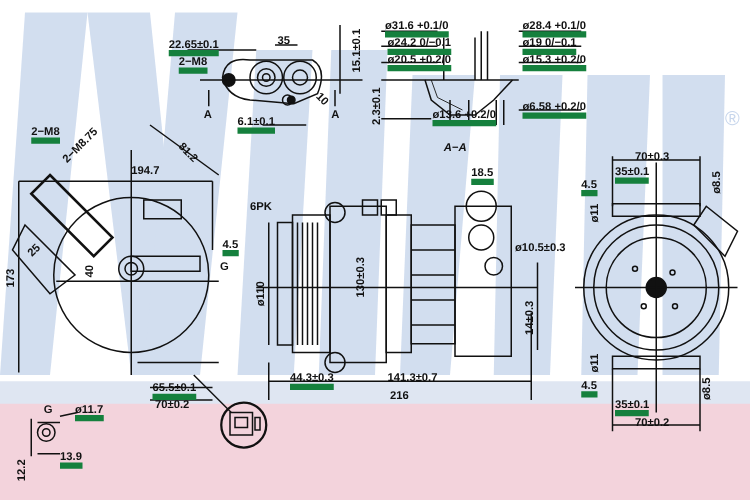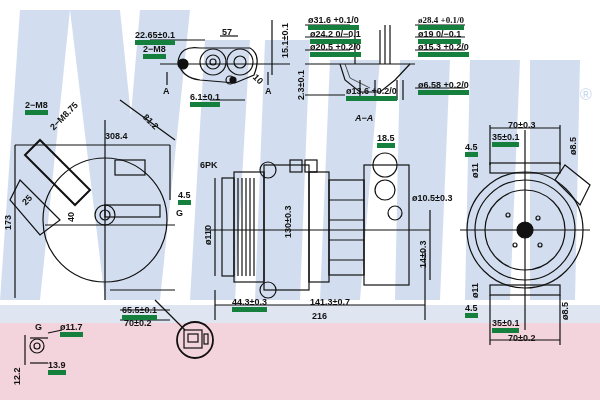--- a/index.html
+++ b/index.html
@@ -160,42 +160,42 @@
         <line x1="560" y1="125" x2="560" y2="165"></line>
 <line x1="490" y1="128" x2="560" y2="128"></line>
 <line x1="490" y1="340" x2="560" y2="340"></line>
 <line x1="490" y1="295" x2="490" y2="345"></line>
         <line x1="560" y1="295" x2="560" y2="345"></line>
 </g>
 </g>
 </svg>
 
 <div class="lbl u" style="left:135px;top:30px;">22.65±0.1</div>
-<div class="lbl" style="left:222px;top:27px;">57</div>
+<div class="lbl" style="left:222px;top:27px;">35</div>
 <div class="lbl u" style="left:143px;top:44px;">2−M8</div>
 <div class="lbl v" style="left:280px;top:58px;">15.1±0.1</div>
 <div class="lbl d2" style="left:258px;top:72px;">10</div>
 <div class="lbl u" style="left:190px;top:92px;text-align:center;">6.1±0.1</div>
 <div class="lbl" style="left:163px;top:86px;">A</div>
 <div class="lbl" style="left:265px;top:86px;">A</div>
 
 <div class="lbl u" style="left:308px;top:15px;">ø31.6 +0.1/0</div>
 <div class="lbl u" style="left:310px;top:29px;">ø24.2 0/−0.1</div>
 <div class="lbl u" style="left:310px;top:42px;">ø20.5 +0.2/0</div>
-<div class="lbl u" style="left:418px;top:15px;font-family:Liberation Serif, serif;">ø28.4 +0.1/0</div>
+<div class="lbl u" style="left:418px;top:15px;">ø28.4 +0.1/0</div>
 <div class="lbl u" style="left:418px;top:29px;">ø19 0/−0.1</div>
 <div class="lbl u" style="left:418px;top:42px;">ø15.3 +0.2/0</div>
 <div class="lbl u" style="left:310px;top:86px;margin-left:36px;">ø13.6 +0.2/0</div>
 <div class="lbl u" style="left:418px;top:80px;">ø6.58 +0.2/0</div>
 <div class="lbl v" style="left:296px;top:100px;">2.3±0.1</div>
 <div class="lbl" style="left:355px;top:113px;font-style:italic;">A−A</div>
 
 <div class="lbl u" style="left:25px;top:100px;">2−M8</div>
 <div class="lbl d" style="left:48px;top:125px;">2−M8.75</div>
-<div class="lbl" style="left:105px;top:131px;">308.4</div>
+<div class="lbl" style="left:105px;top:131px;">194.7</div>
 <div class="lbl d2" style="left:148px;top:112px;">81.2</div>
 <div class="lbl v" style="left:3px;top:230px;">173</div>
 <div class="lbl d" style="left:20px;top:200px;">25</div>
 <div class="lbl v" style="left:66px;top:222px;">40</div>
 <div class="lbl u" style="left:178px;top:190px;">4.5</div>
 <div class="lbl" style="left:176px;top:208px;">G</div>
 <div class="lbl u" style="left:122px;top:305px;">65.5±0.1</div>
 <div class="lbl" style="left:124px;top:318px;">70±0.2</div>
 
 <div class="lbl" style="left:35px;top:322px;">G</div>

